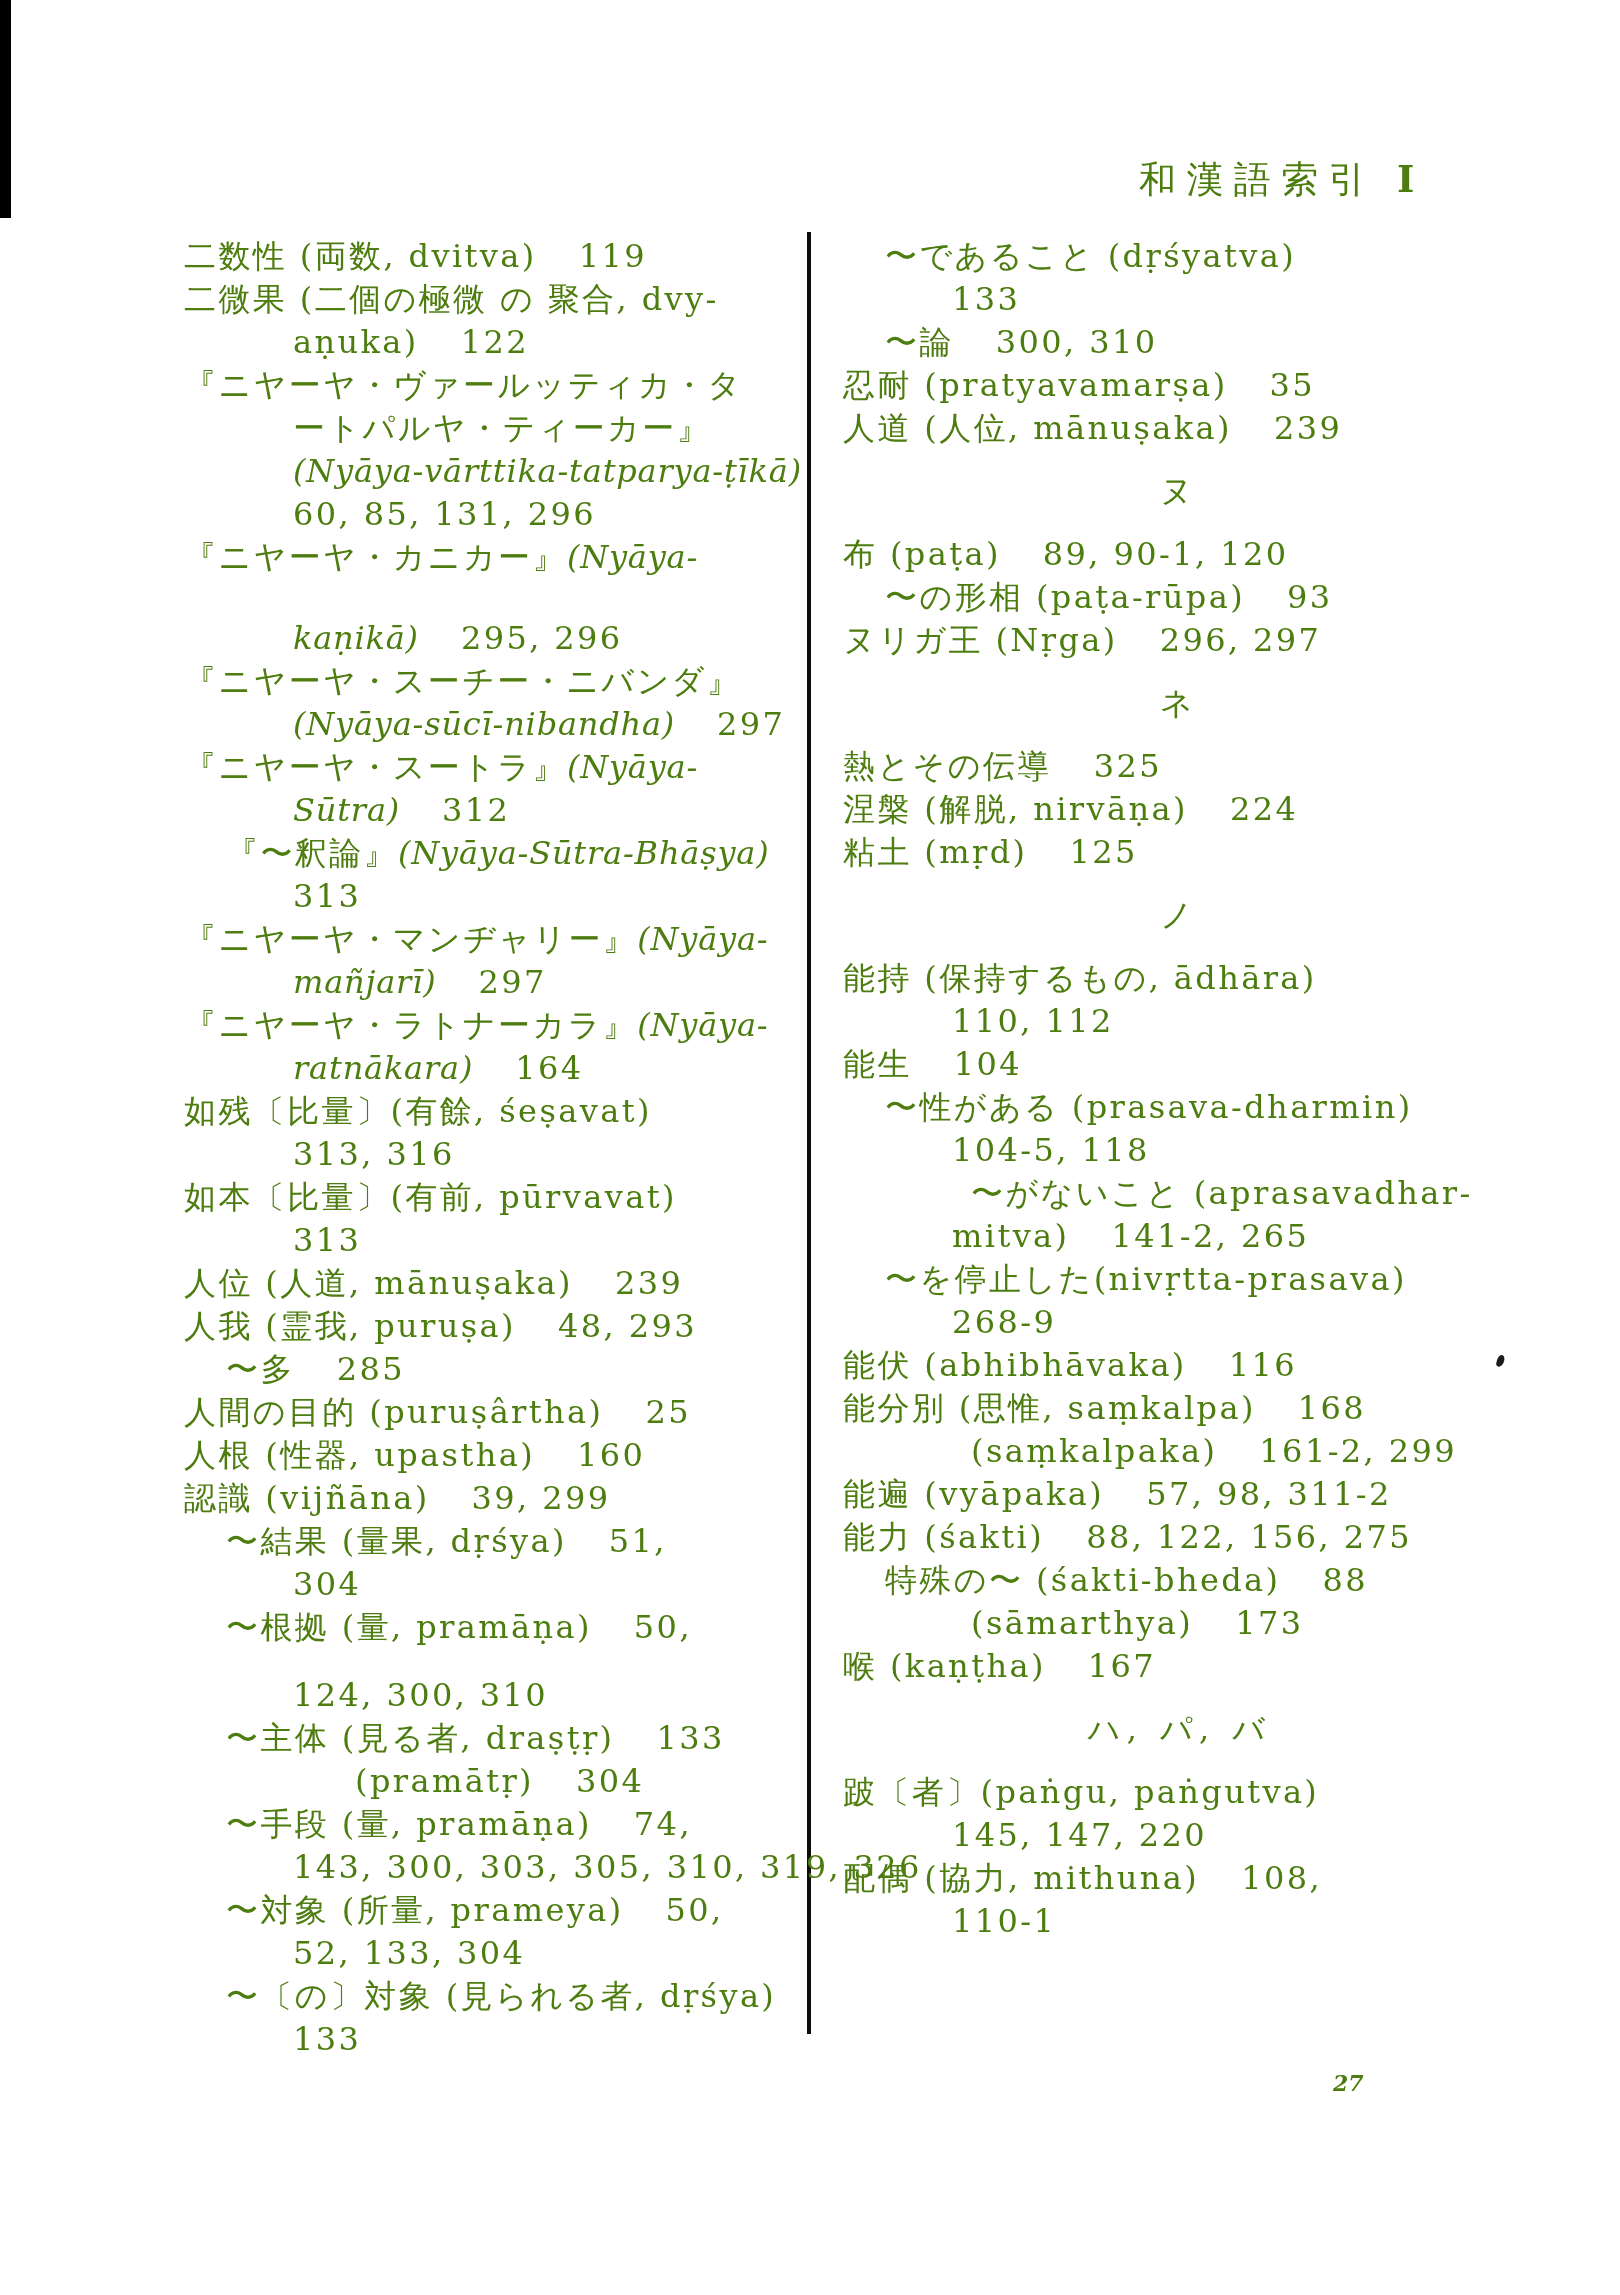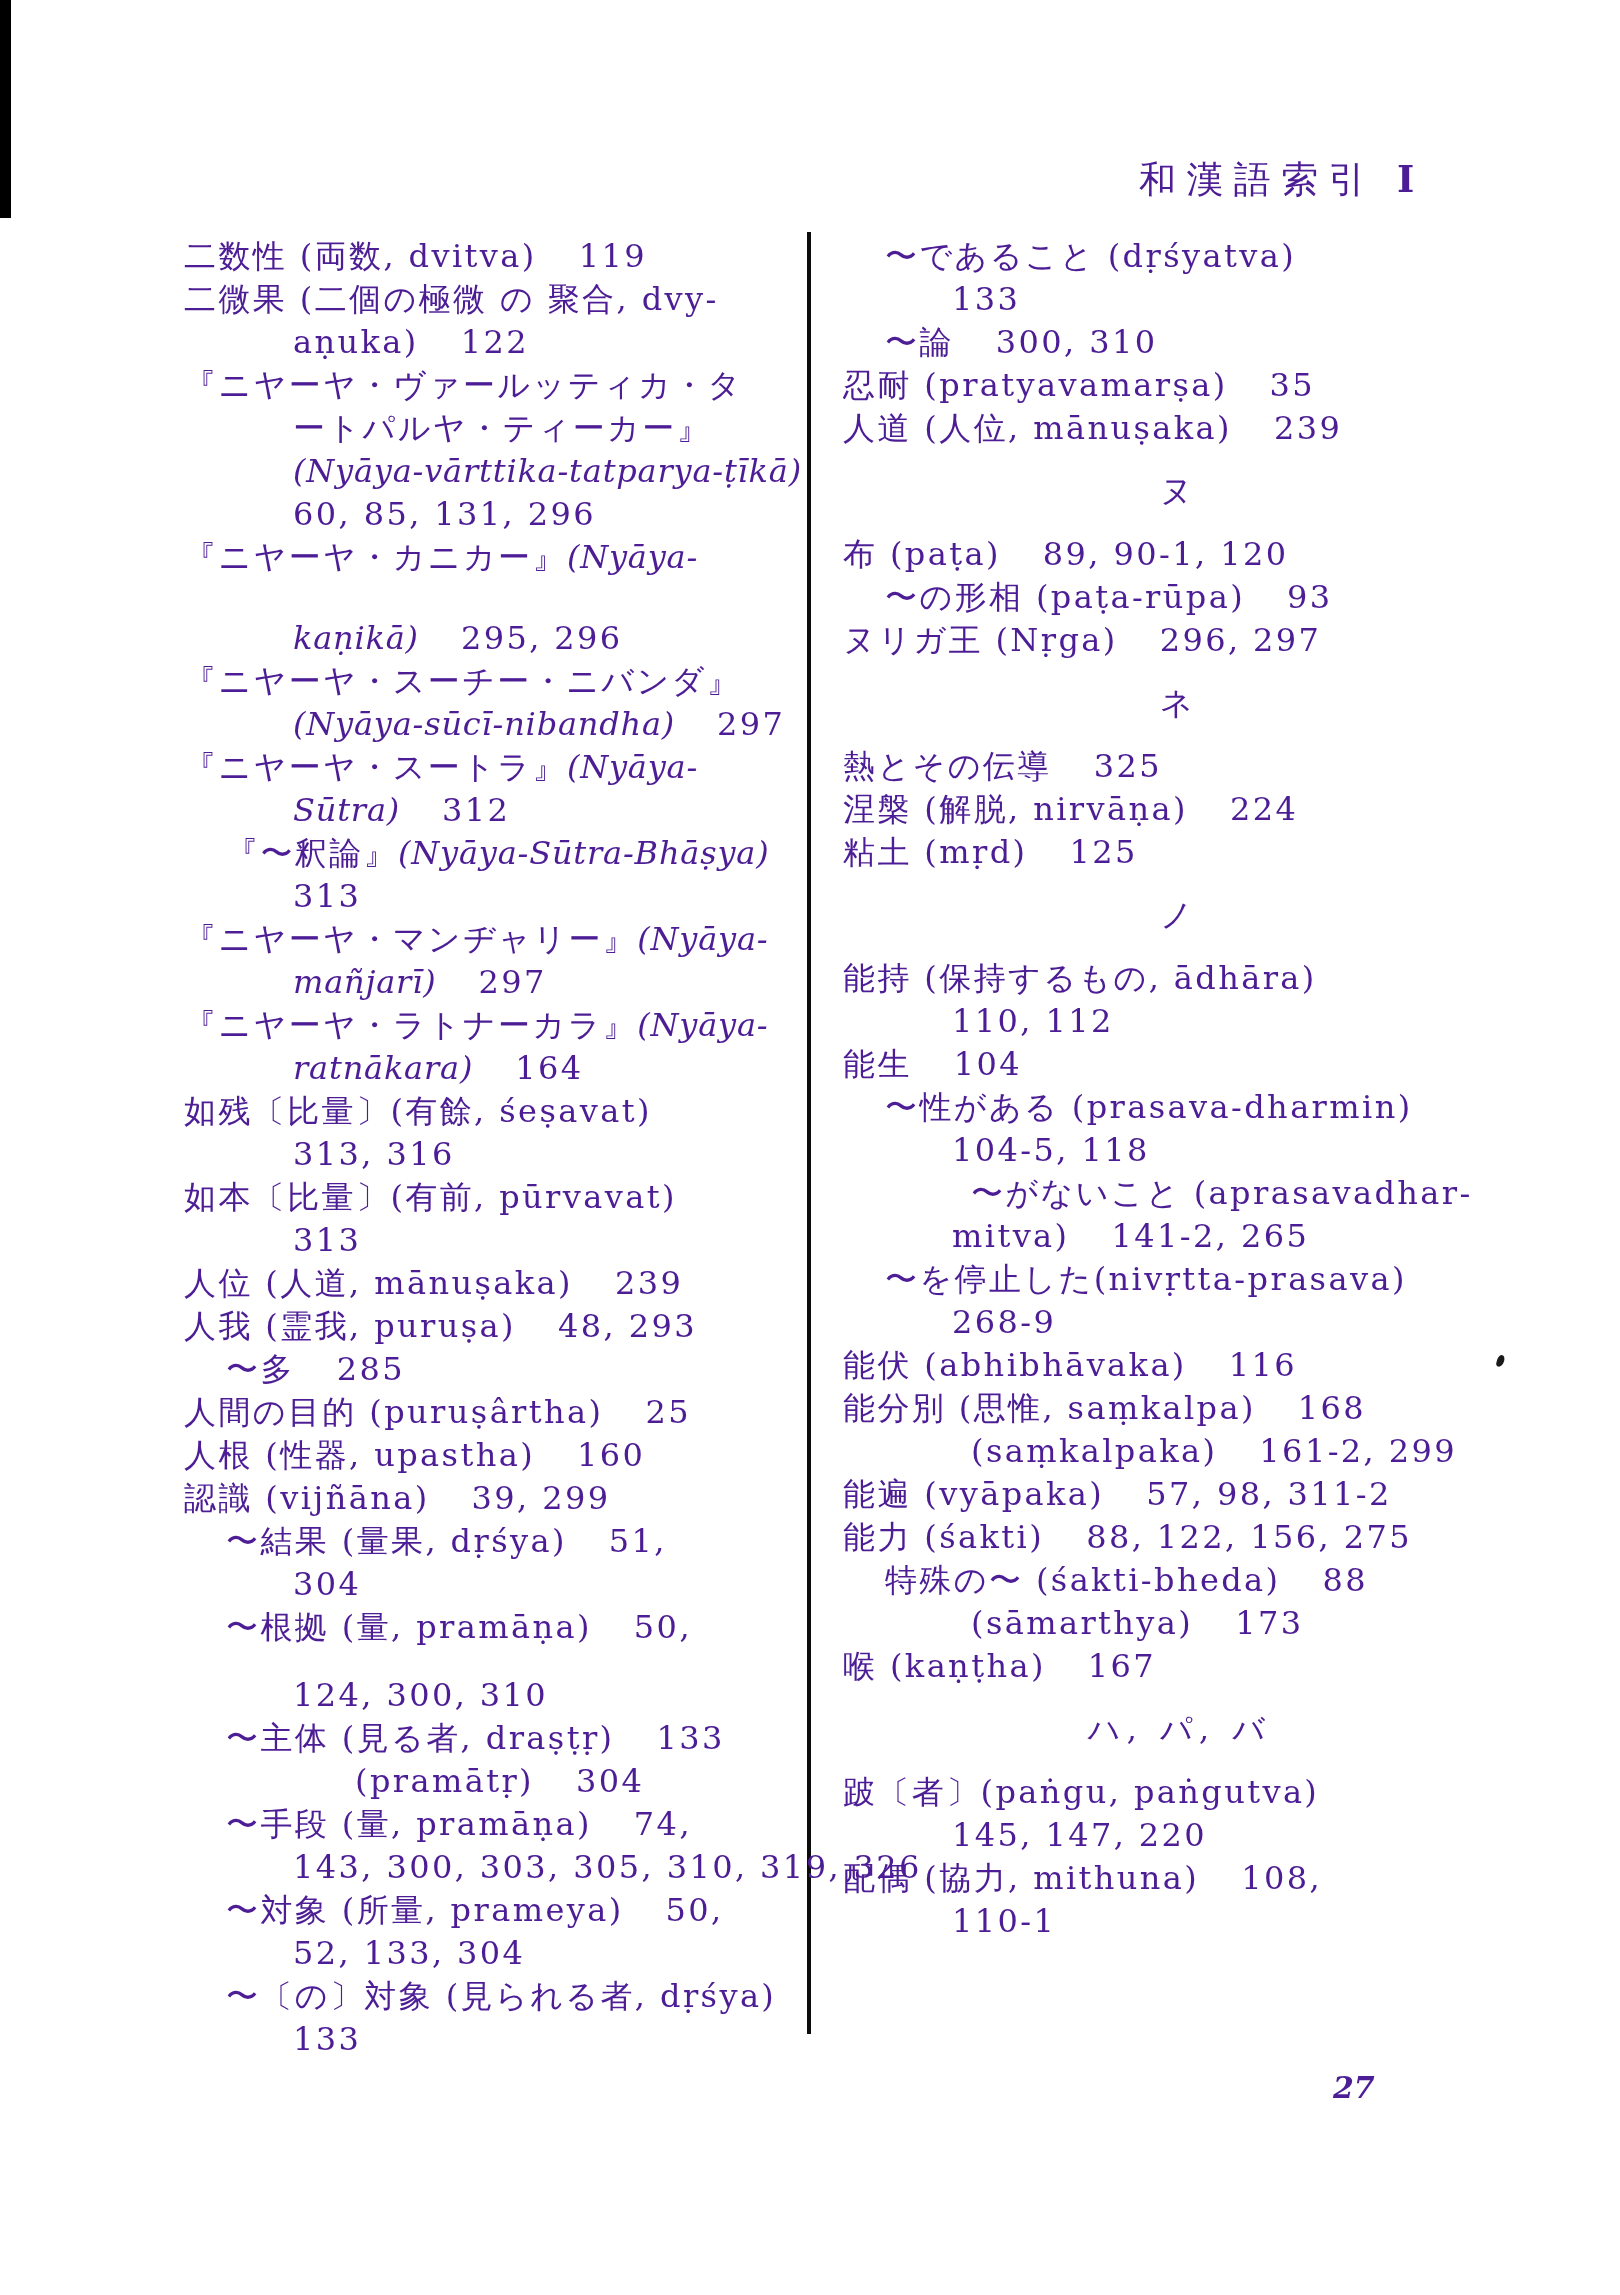--- a/index.html
+++ b/index.html
@@ -1,18 +1,18 @@
 <!DOCTYPE html>
 <html style="font-size:13px"><head>
 <meta charset="utf-8">
 <style>
   html,body{margin:0;padding:0;background:#e8e8e8;}
   .page{
     position:relative; width:1620px; height:2295px;
-    background:#ffffff; color:#4c1d95;
+    background:#ffffff; color:#4d7c0f;
     font-family:"DejaVu Serif", serif;
     overflow:hidden;
   }
   
   .edge-bar{position:absolute; left:0; top:0; width:11.2px; height:218px; background:#000;}
   
   .spec{position:absolute; left:1497px; top:1355px; width:7.2px; height:12px;
         background:#1a1a1a; border-radius:50% 50% 60% 40%; transform:rotate(18deg);}
   .masthead{
     position:absolute; top:155px; left:1139px;
@@ -23,21 +23,21 @@
   .divider{position:absolute; left:807px; top:232px; width:4px; height:1802px; background:#0c0c0c;}
   .col{position:absolute; top:235px; font-size:32px; letter-spacing:2.4px;}
   .col-left{left:184px; width:623px;}
   .col-right{left:843px; width:673px;}
   .line{height:43px; line-height:43px; white-space:nowrap;}
   .sec{text-align:center; margin-top:20px; margin-bottom:20px; letter-spacing:6.4px;}
   .gap{margin-left:42px;}
   .it{font-style:italic; letter-spacing:0.8px;}
   .pagenum{
     position:absolute; left:1333px; top:2070px;
-    font-size:30px; font-style:italic; font-weight:bold;text-align:right;
+    font-size:22px; font-style:italic; font-weight:bold;text-align:right;
   }
 </style>
 </head>
 <body>
 
 <div class="page">
   <div class="edge-bar"></div>
 
   <div class="masthead">
     <span class="m-title">和漢語索引</span><span class="m-vol">I</span>

